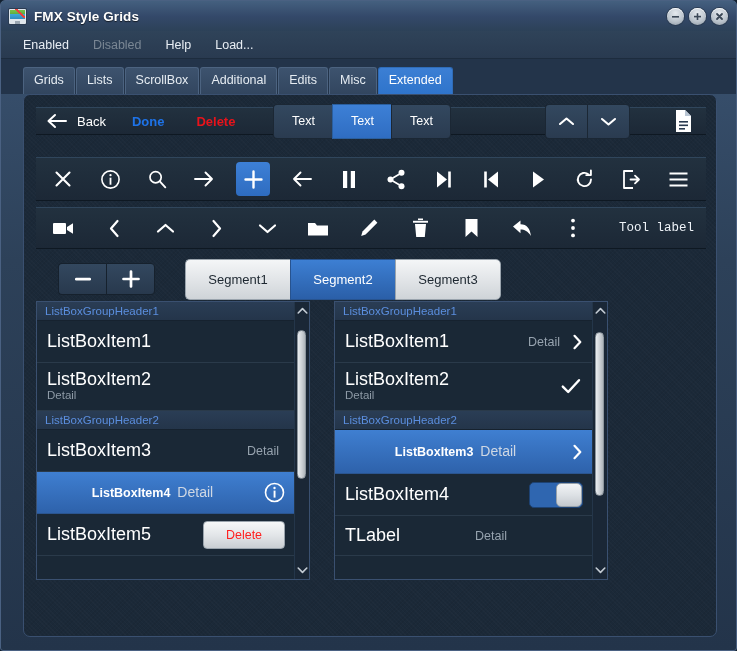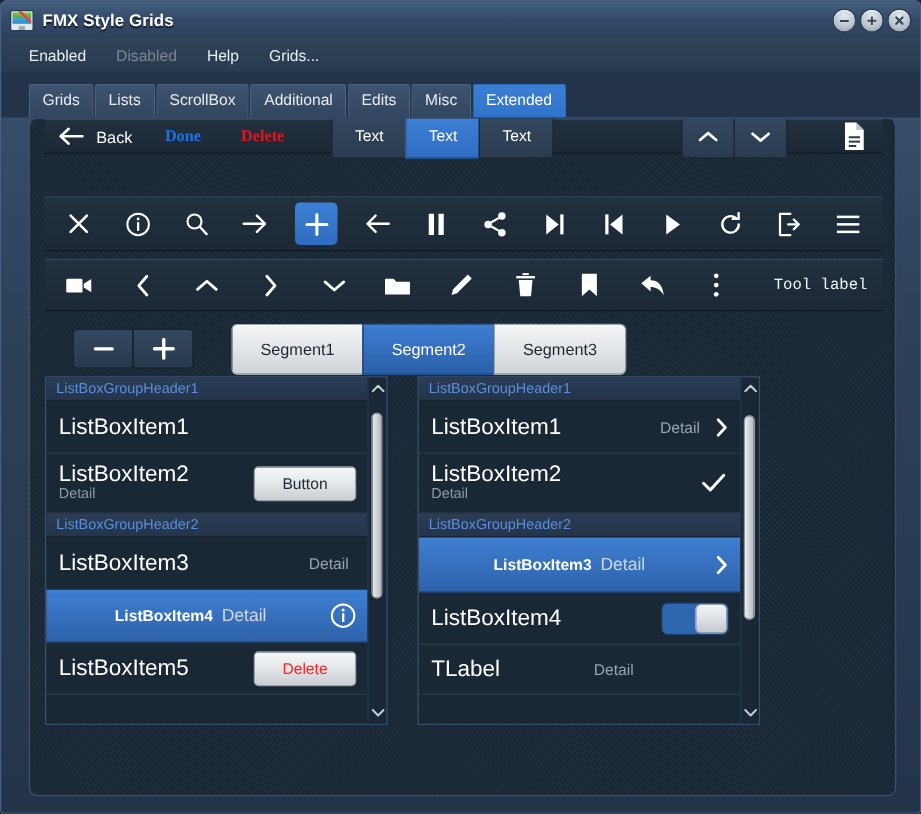--- a/index.html
+++ b/index.html
@@ -92,26 +92,26 @@
     pointer-events:none;
   }
 
   
   .toolbar{
     position:absolute;left:12px;
     background:linear-gradient(180deg,#22313f 0%,#1c2836 100%);
     border-top:1px solid #30465c;border-bottom:1px solid #0e1822;
     display:flex;align-items:center;box-sizing:border-box;
   }
-  #toolbar-top{top:0;width:670px;height:28px;padding:0 10px;}
+  #toolbar-top{top:12px;width:670px;height:28px;padding:0 10px;}
   #toolbar-icons{top:62px;width:670px;height:44px;padding:0 12px;}
   #toolbar-tools{top:112px;width:670px;height:42px;padding:0 12px;}
 
   .tb-back{display:flex;align-items:center;gap:9px;color:#ffffff;font-size:13px;margin-right:26px;}
-  .tb-link{font-size:13px;font-weight:bold;margin-right:32px;font-family:Liberation Serif, serif;}
+  .tb-link{font-size:13px;font-weight:bold;margin-right:32px;}
   .tb-done{color:#1e73e8;}
   .tb-delete{color:#e8131b;}
 
   .textgroup{display:flex;margin-left:6px;}
   .textseg{
     width:58px;height:33px;display:flex;align-items:center;justify-content:center;
     font-size:12.5px;color:#ffffff;
     background:linear-gradient(180deg,#33485f 0%,#2a3b50 100%);
     border:1px solid #1b2734;border-right:none;
   }
@@ -264,21 +264,21 @@
             <path d="M2 2 L7 7 M7 2 L2 7" stroke="#3a4756" stroke-width="1.8" stroke-linecap="round"></path>
           </svg>
       </div>
     </div>
   </div>
 
   <div class="menubar">
     <div class="menuitem">Enabled</div>
     <div class="menuitem disabled">Disabled</div>
     <div class="menuitem">Help</div>
-    <div class="menuitem">Grids...</div>
+    <div class="menuitem">Load...</div>
   </div>
 
   <div class="tabstrip">
     <div class="tab">Grids</div>
     <div class="tab">Lists</div>
     <div class="tab">ScrollBox</div>
     <div class="tab">Additional</div>
     <div class="tab">Edits</div>
     <div class="tab">Misc</div>
     <div class="tab active">Extended</div>
@@ -571,21 +571,20 @@
           <div class="txtcol">
               <div class="lb-title">ListBoxItem1</div>
             </div>
         </div>
 
         <div class="lb-item" style="height:48px">
           <div class="txtcol">
             <div class="lb-title">ListBoxItem2</div>
             <div class="lb-sub">Detail</div>
           </div>
-          <div class="btn-light">Button</div>
         </div>
 
         <div class="lb-group">ListBoxGroupHeader2</div>
 
         <div class="lb-item" style="height:42px">
           <div class="txtcol">
               <div class="lb-title">ListBoxItem3</div>
             </div>
           <div class="lb-detail">Detail</div>
         </div>

